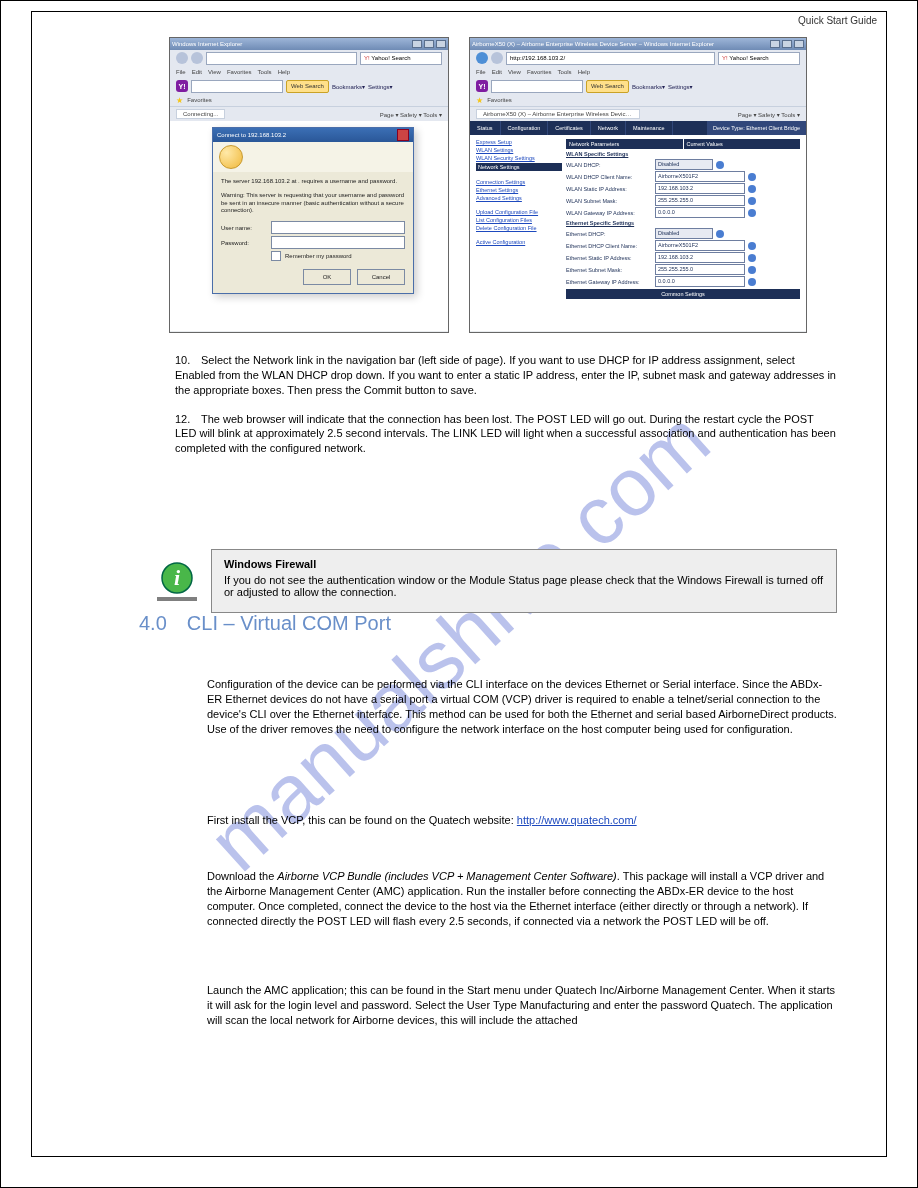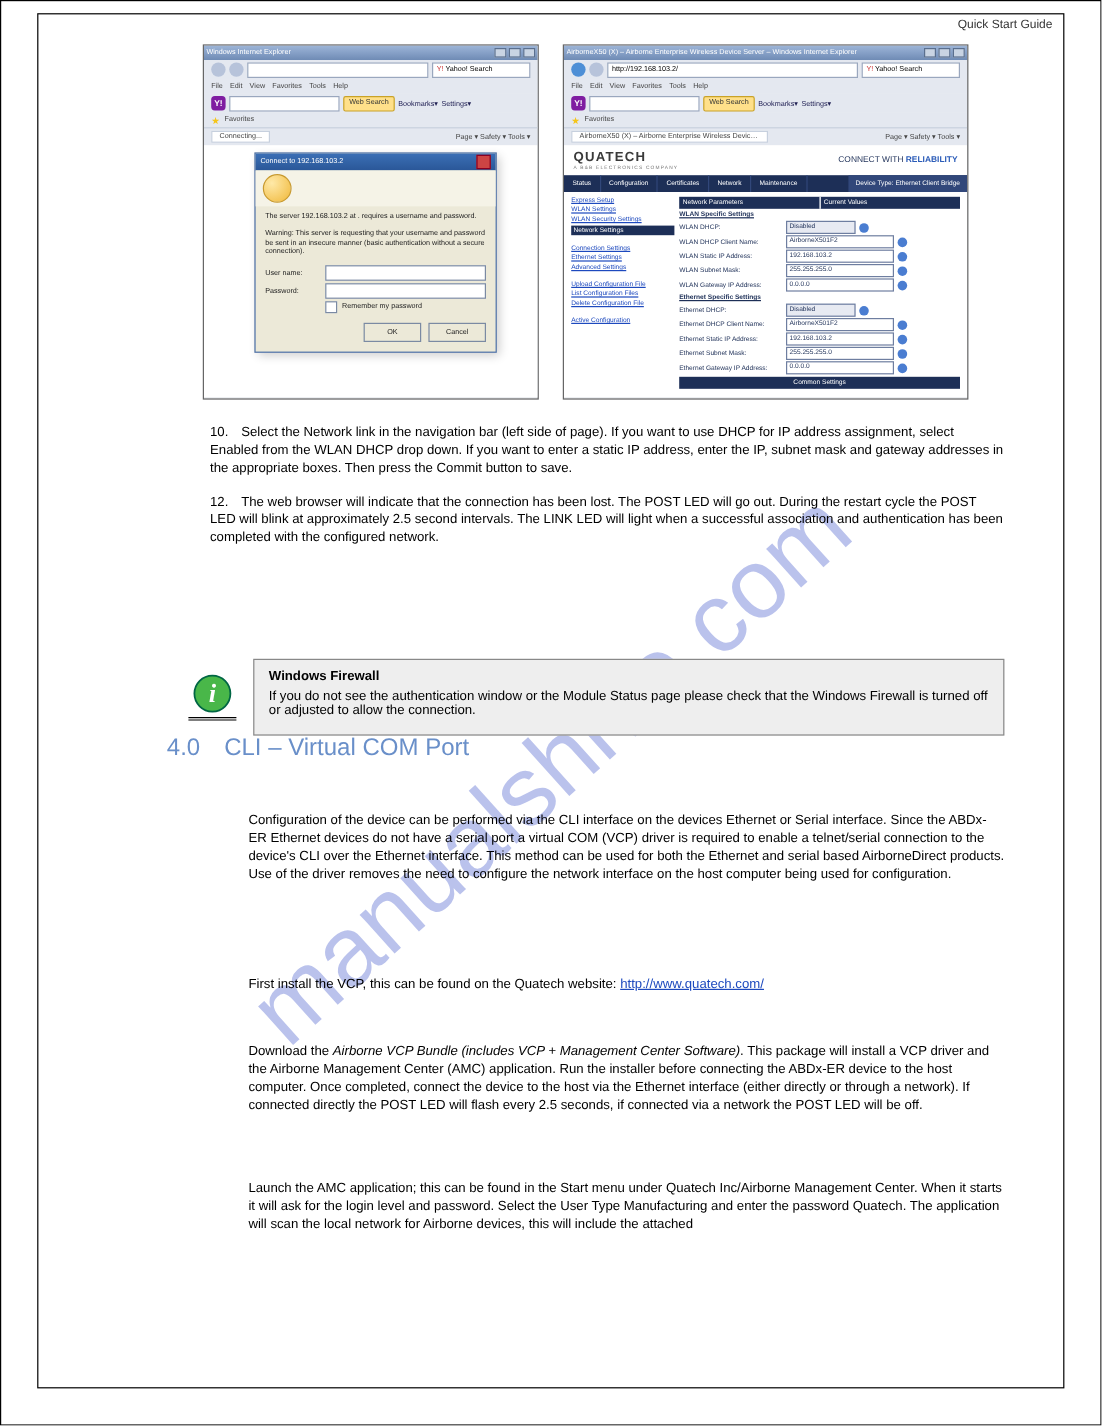--- a/index.html
+++ b/index.html
@@ -345,29 +345,20 @@
       </div>
       <div class="ie-fav">
         <span class="ie-star">★</span>
         <span>Favorites</span>
       </div>
       <div class="ie-tools">
         <span style="background:#fff;border:1px solid #c7d0de;padding:1px 6px;max-width:150px;white-space:nowrap;overflow:hidden;text-overflow:ellipsis;">AirborneX50 (X) – Airborne Enterprise Wireless Device ...</span>
         <span style="margin-left:auto">Page ▾  Safety ▾  Tools ▾</span>
       </div>
       <div class="qpage">
-        <div class="qhead">
-          <div class="qlogo">
-            <span class="big">QUATECH</span>
-            <span class="sub">A B&amp;B ELECTRONICS COMPANY</span>
-          </div>
-          <div class="qtag">
-            <span>CONNECT WITH </span><span class="rel">RELIABILITY</span>
-          </div>
-        </div>
         <div class="qnav">
           <div class="it">Status</div>
           <div class="it">Configuration</div>
           <div class="it">Certificates</div>
           <div class="it">Network</div>
           <div class="it">Maintenance</div>
           <div class="dev">Device Type: Ethernet Client Bridge</div>
         </div>
         <div class="qbody">
           <div class="qside">

